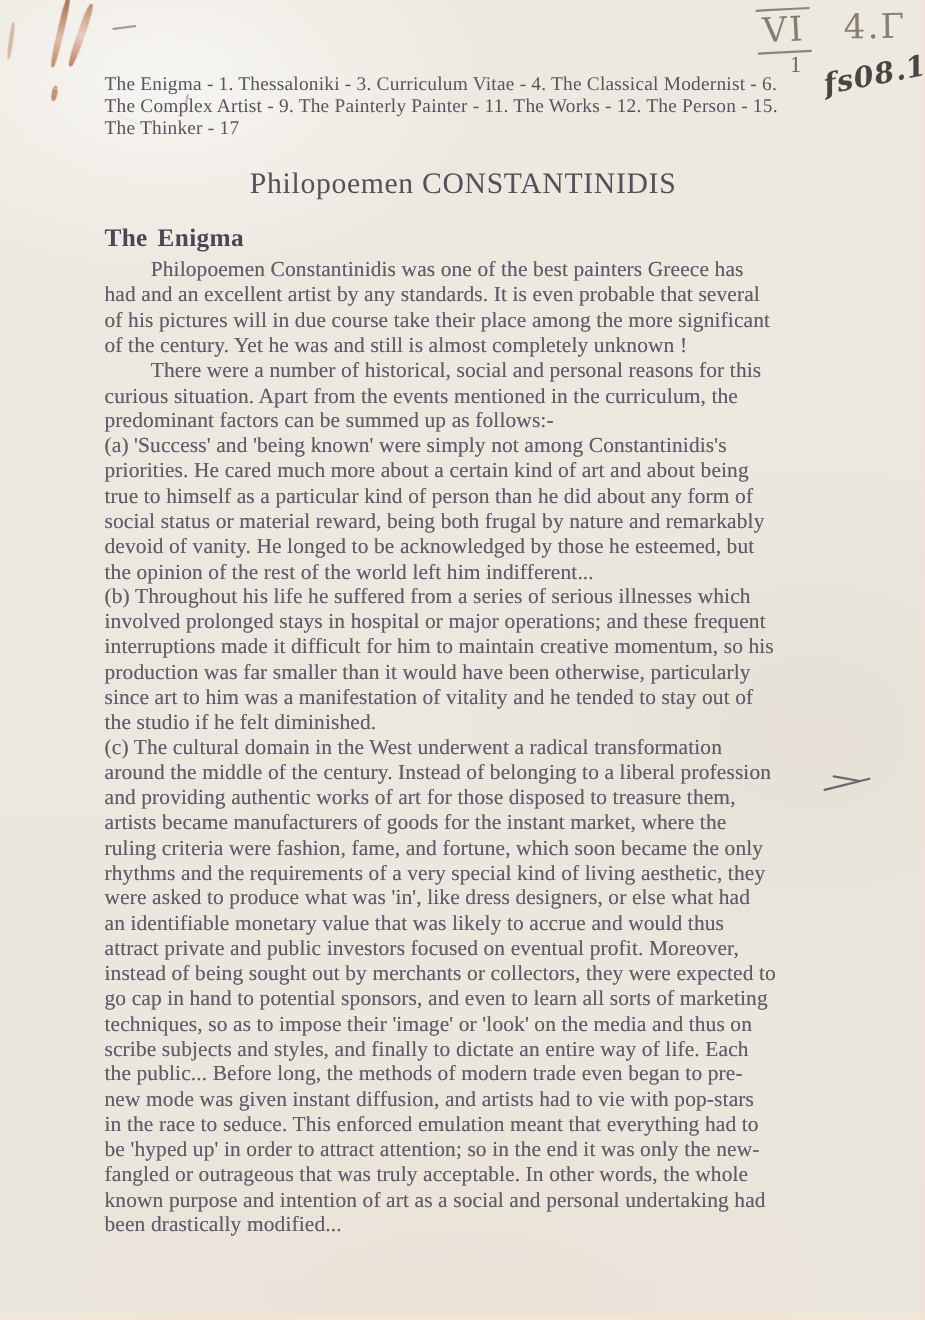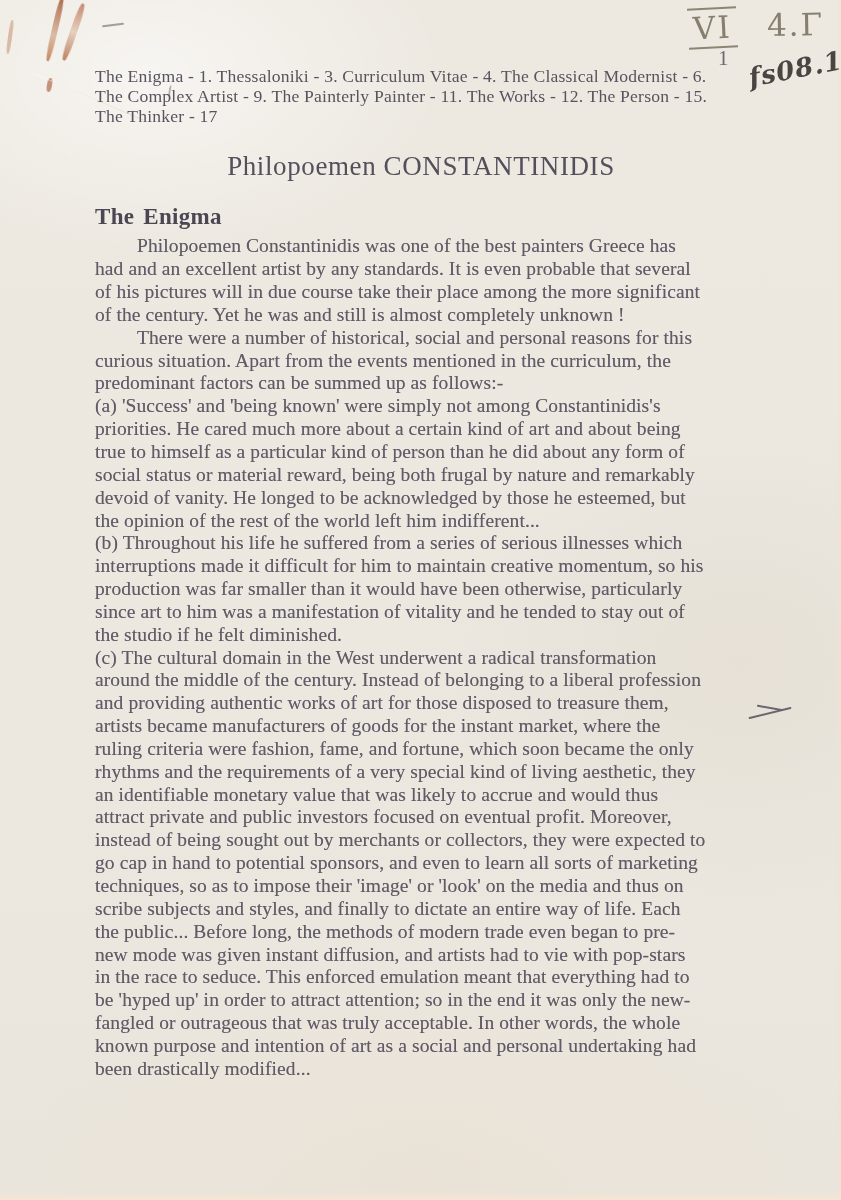--- a/index.html
+++ b/index.html
@@ -127,30 +127,32 @@
         <div class="bline indent">There were a number of historical, social and personal reasons for this</div>
         <div class="bline">curious situation.  Apart from the events mentioned in the curriculum, the</div>
         <div class="bline">predominant factors can be summed up as follows:-</div>
         <div class="bline">(a) 'Success' and 'being known' were simply not among Constantinidis's</div>
         <div class="bline">priorities.  He cared much more about a certain kind of art and about being</div>
         <div class="bline">true to himself as a particular kind of person than he did about any form of</div>
         <div class="bline">social status or material reward, being both frugal by nature and remarkably</div>
         <div class="bline">devoid of vanity.  He longed to be acknowledged by those he esteemed, but</div>
         <div class="bline">the opinion of the rest of the world left him indifferent...</div>
         <div class="bline">(b) Throughout his life he suffered from a series of serious illnesses which</div>
+        <div class="bline">involved prolonged stays in hospital or major operations;  and these frequent</div>
         <div class="bline">interruptions made it difficult for him to maintain creative momentum, so his</div>
         <div class="bline">production was far smaller than it would have been otherwise, particularly</div>
         <div class="bline">since art to him was a manifestation of vitality and he tended to stay out of</div>
         <div class="bline">the studio if he felt diminished.</div>
         <div class="bline">(c) The cultural domain in the West underwent a radical transformation</div>
         <div class="bline">around the middle of the century.  Instead of belonging to a liberal profession</div>
         <div class="bline">and providing authentic works of art for those disposed to treasure them,</div>
         <div class="bline">artists became manufacturers of goods for the instant market, where the</div>
         <div class="bline">ruling criteria were fashion, fame, and fortune, which soon became the only</div>
         <div class="bline">rhythms and the requirements of a very special kind of living aesthetic, they</div>
+        <div class="bline">were asked to produce what was 'in', like dress designers, or else what had</div>
         <div class="bline">an identifiable monetary value that was likely to accrue and would thus</div>
         <div class="bline">attract private and public investors focused on eventual profit.  Moreover,</div>
         <div class="bline">instead of being sought out by merchants or collectors, they were expected to</div>
         <div class="bline">go cap in hand to potential sponsors, and even to learn all sorts of marketing</div>
         <div class="bline">techniques, so as to impose their 'image' or 'look' on the media and thus on</div>
         <div class="bline">scribe subjects and styles, and finally to dictate an entire way of life.  Each</div>
         <div class="bline">the public...  Before long, the methods of modern trade even began to pre-</div>
         <div class="bline">new mode was given instant diffusion, and artists had to vie with pop-stars</div>
         <div class="bline">in the race to seduce.  This enforced emulation meant that everything had to</div>
         <div class="bline">be  'hyped up' in order to attract attention;  so in the end it was only the new-</div>

